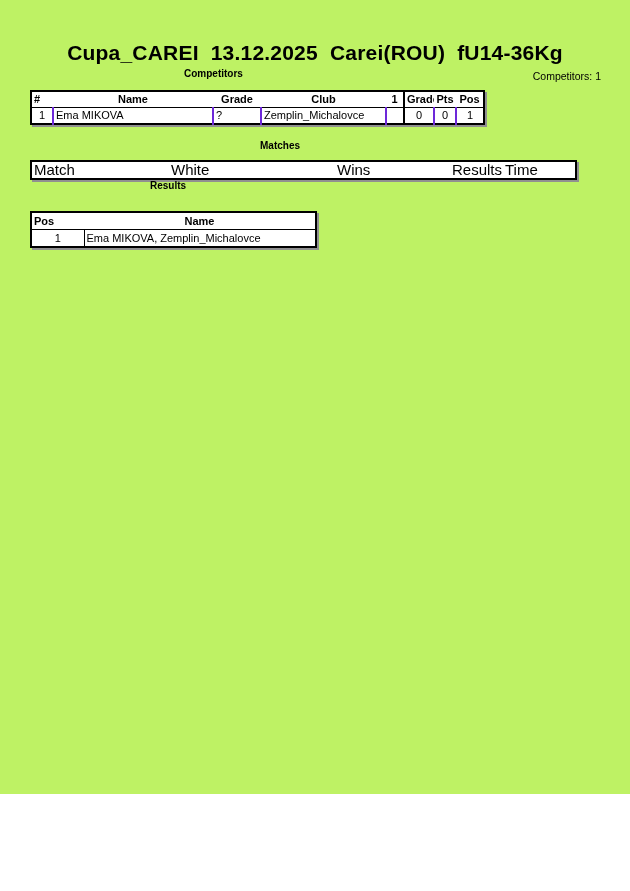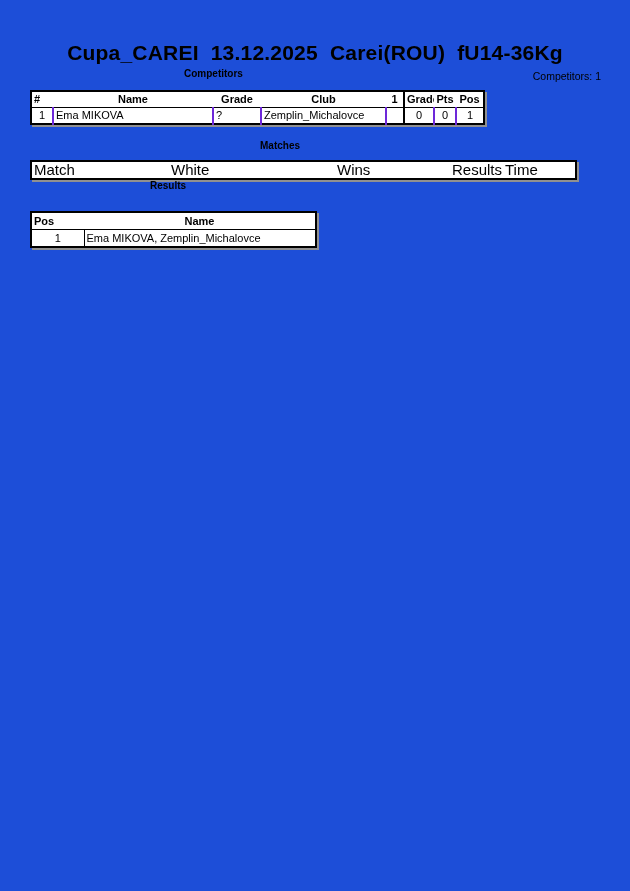--- a/index.html
+++ b/index.html
@@ -1,17 +1,17 @@
 <!DOCTYPE html>
 <html><head>
 <meta charset="utf-8">
 <style>
   html,body{margin:0;padding:0;background:#fff;}
   .page{
-    position:relative;width:630px;height:891px;background:#1d4ed8;
+    position:relative;width:630px;height:794px;background:#bef264;
     font-family:"Liberation Sans",sans-serif;color:#000;overflow:hidden;
   }
   .title{
     position:absolute;top:41px;left:0;width:630px;text-align:center;
     font-size:21px;font-weight:bold;white-space:pre;letter-spacing:.2px;
   }
   .sec-heading{position:absolute;font-size:10px;font-weight:bold;white-space:nowrap;}
   .heading-competitors{left:184px;top:68px;font-size:10px;}
   .heading-matches{left:260px;top:140px;}
   .heading-results{left:150px;top:180px;}

